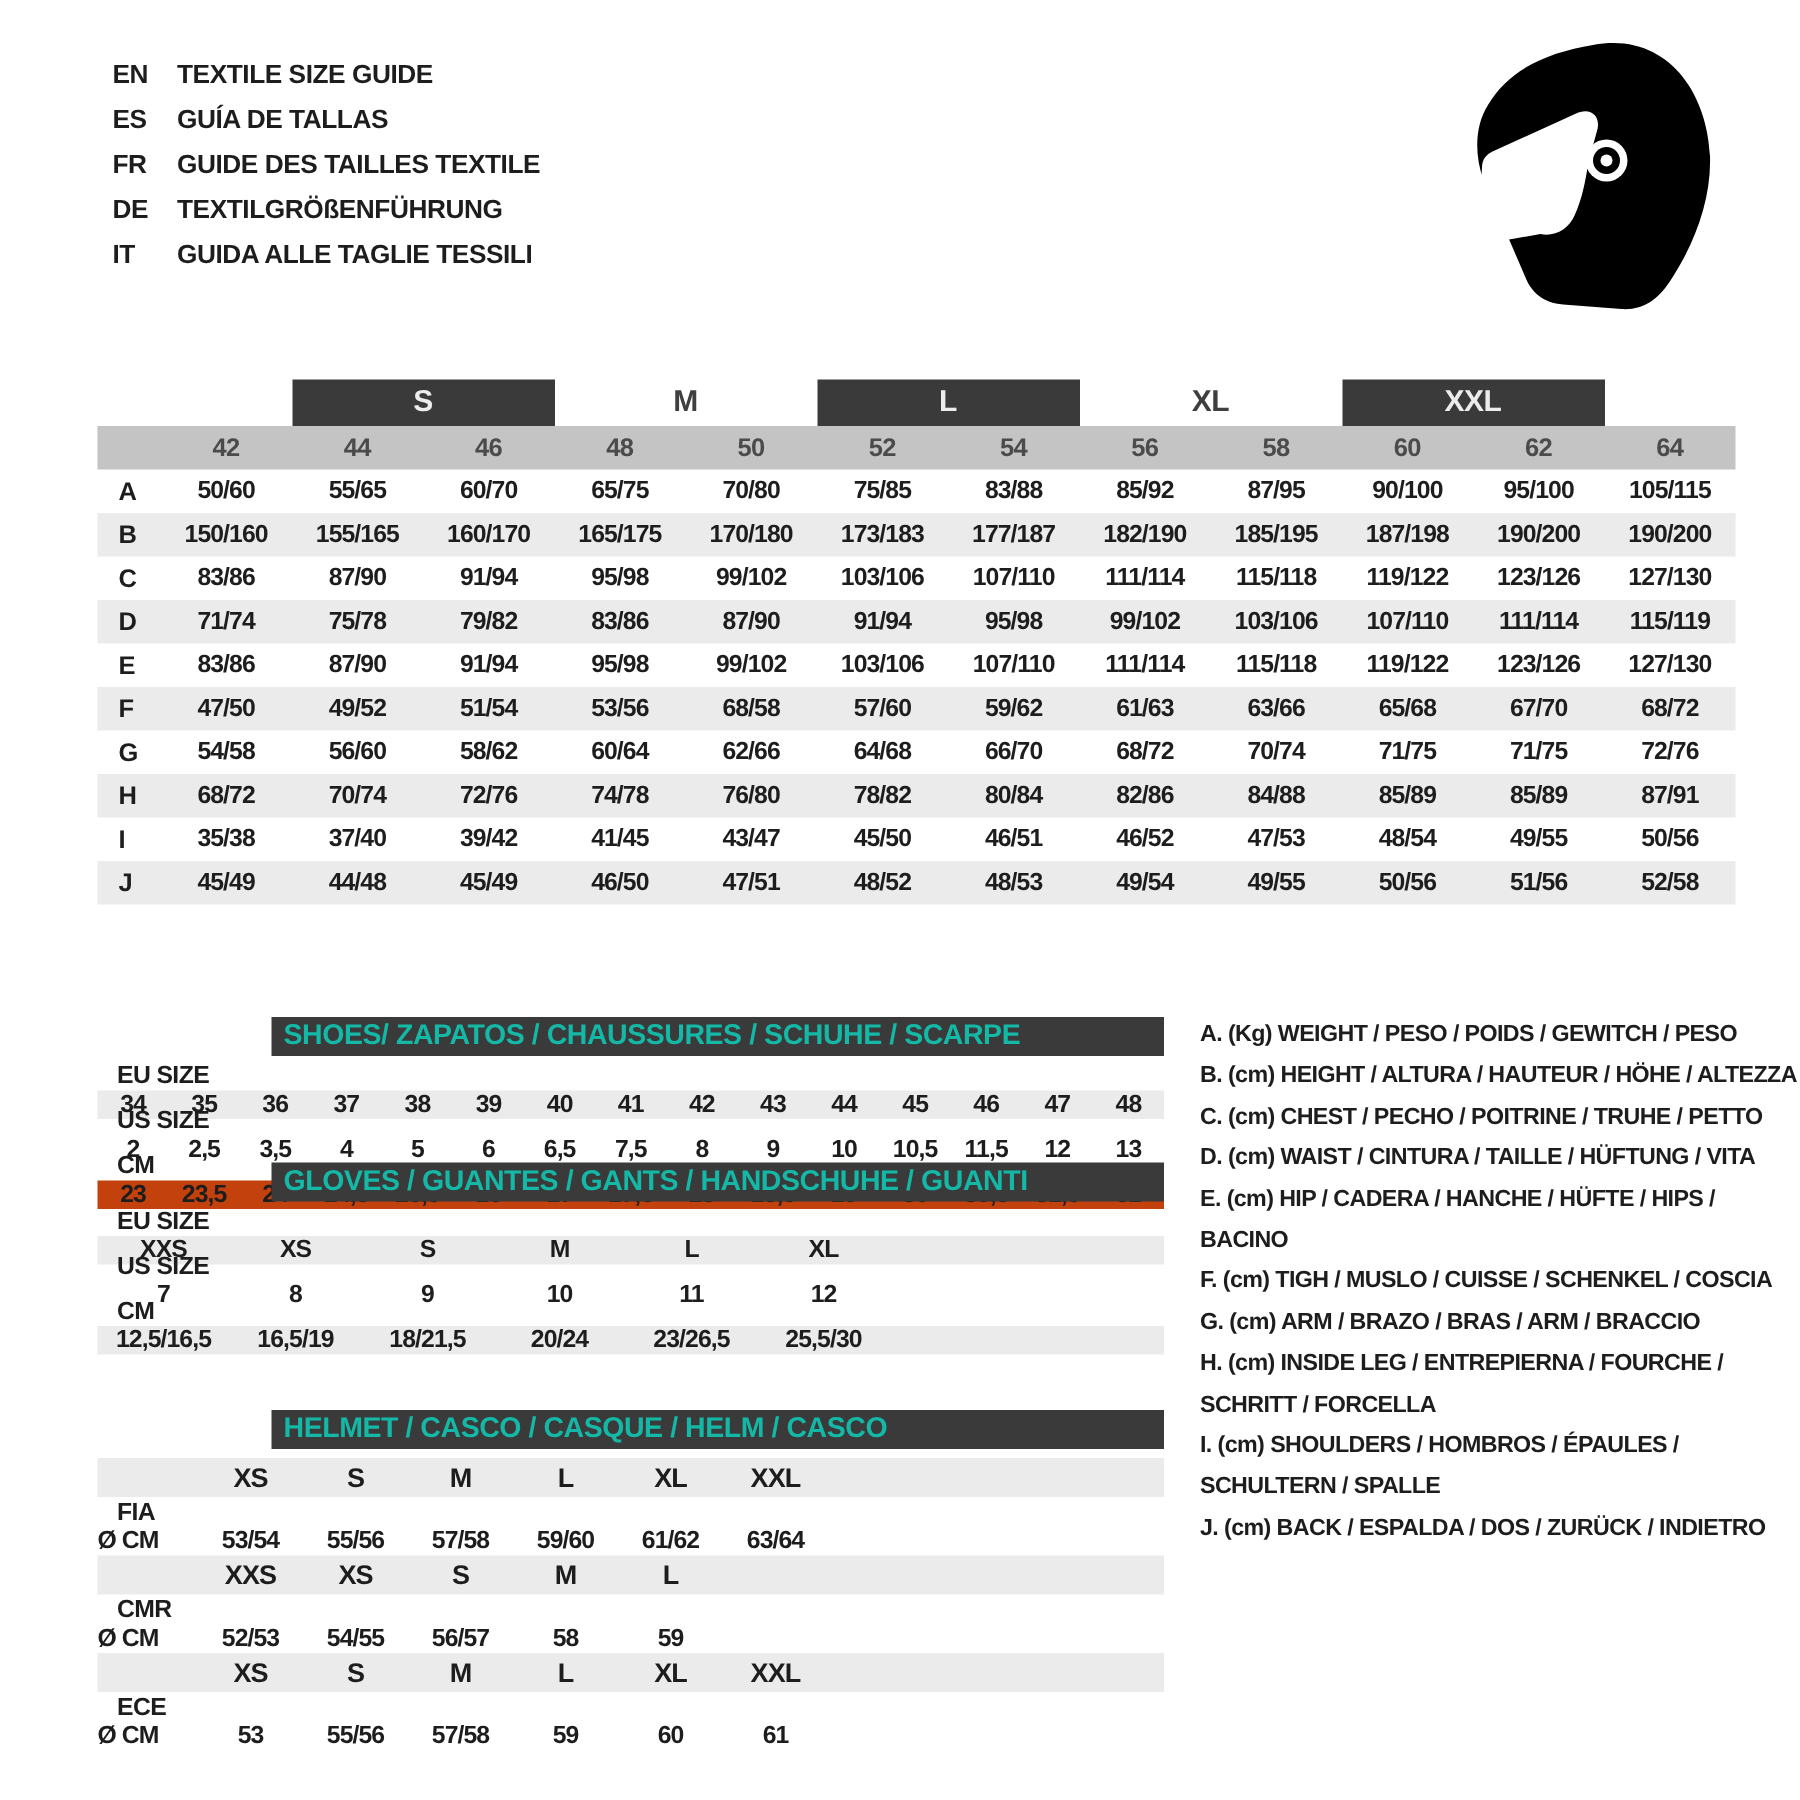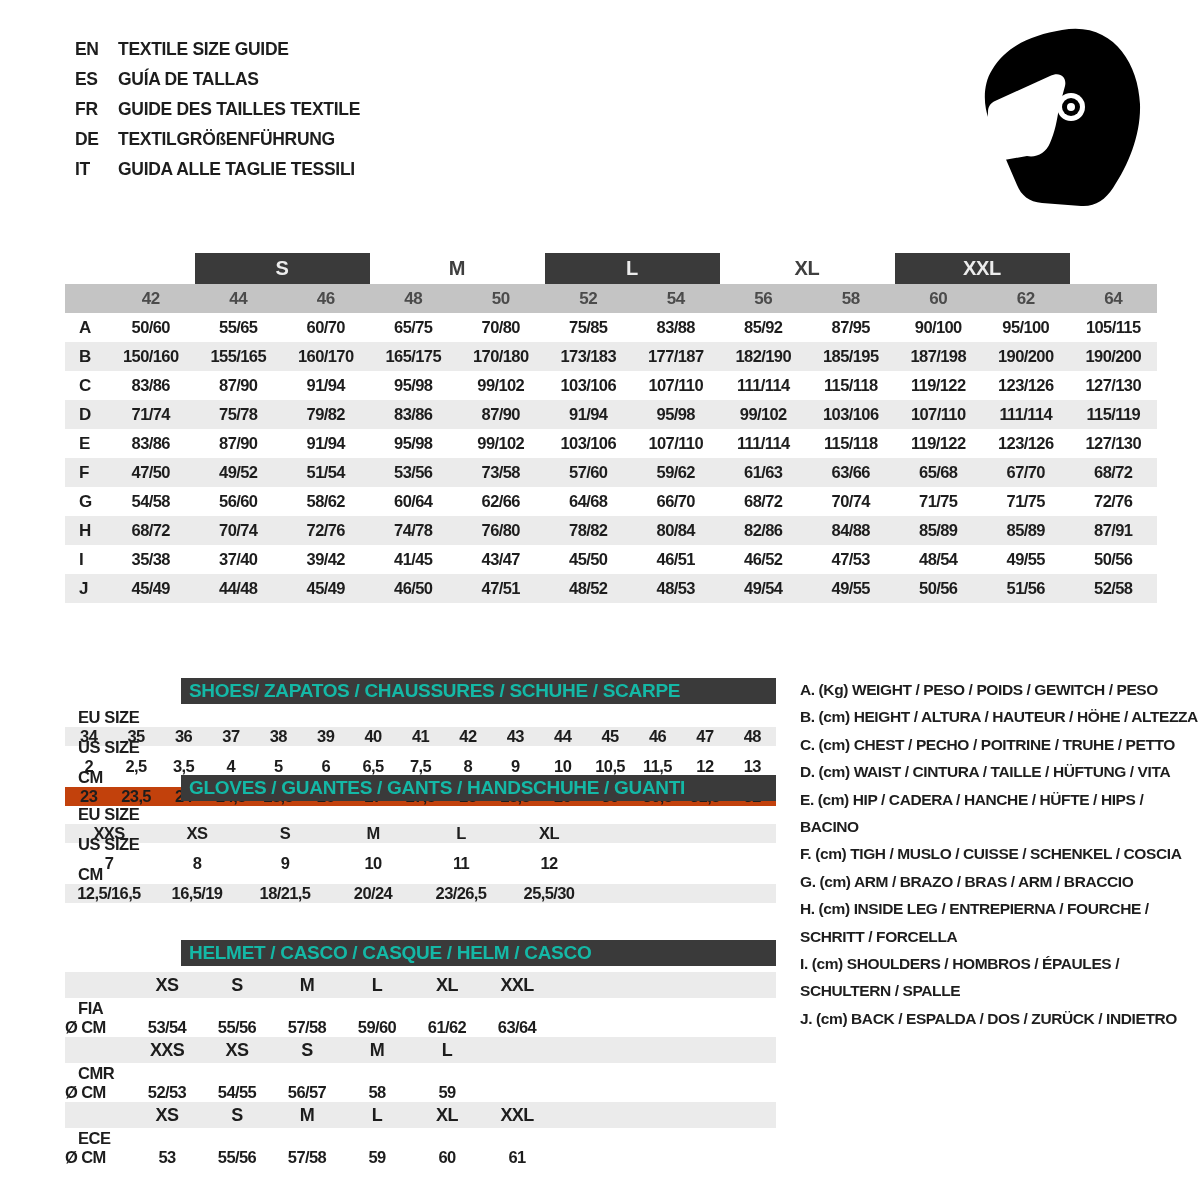--- a/index.html
+++ b/index.html
@@ -190,21 +190,21 @@
         <div class="mt-cell">119/122</div>
         <div class="mt-cell">123/126</div>
         <div class="mt-cell">127/130</div>
       </div>
       <div class="mt-grid mt-row" style="background: rgb(235, 235, 235);">
         <div class="mt-label">F</div>
         <div class="mt-cell">47/50</div>
         <div class="mt-cell">49/52</div>
         <div class="mt-cell">51/54</div>
         <div class="mt-cell">53/56</div>
-        <div class="mt-cell">73/58</div>
+        <div class="mt-cell">68/58</div>
         <div class="mt-cell">57/60</div>
         <div class="mt-cell">59/62</div>
         <div class="mt-cell">61/63</div>
         <div class="mt-cell">63/66</div>
         <div class="mt-cell">65/68</div>
         <div class="mt-cell">67/70</div>
         <div class="mt-cell">68/72</div>
       </div>
       <div class="mt-grid mt-row">
         <div class="mt-label">G</div>

